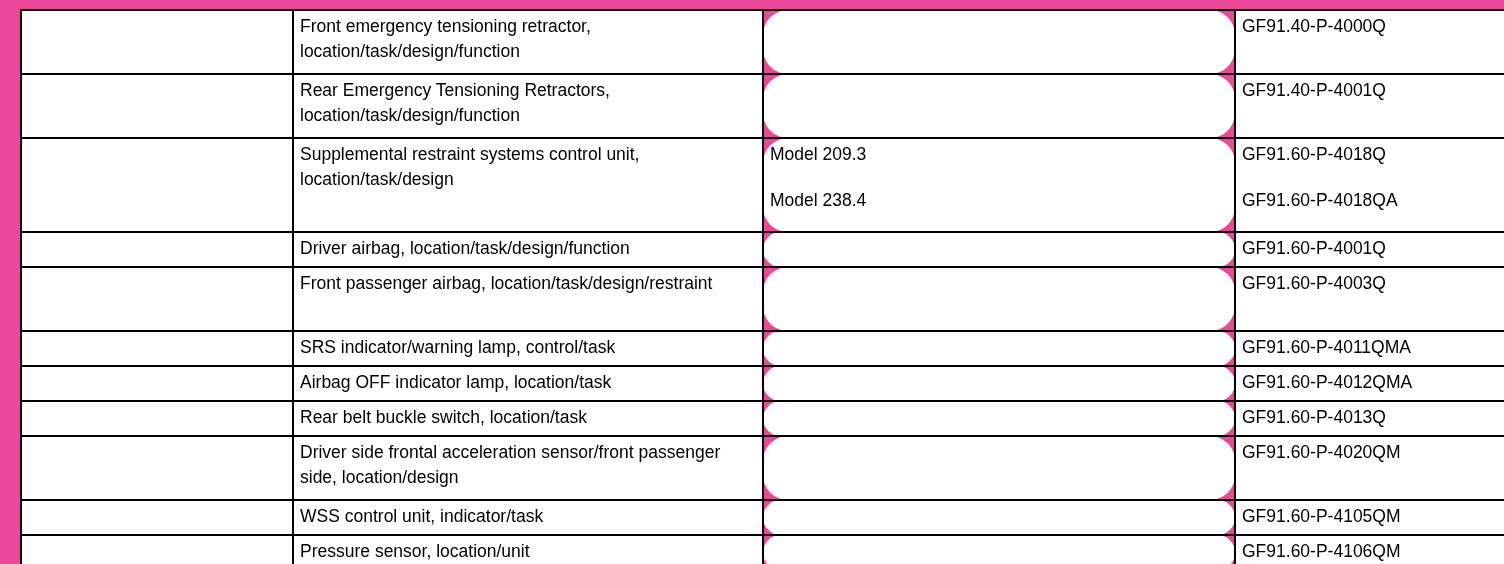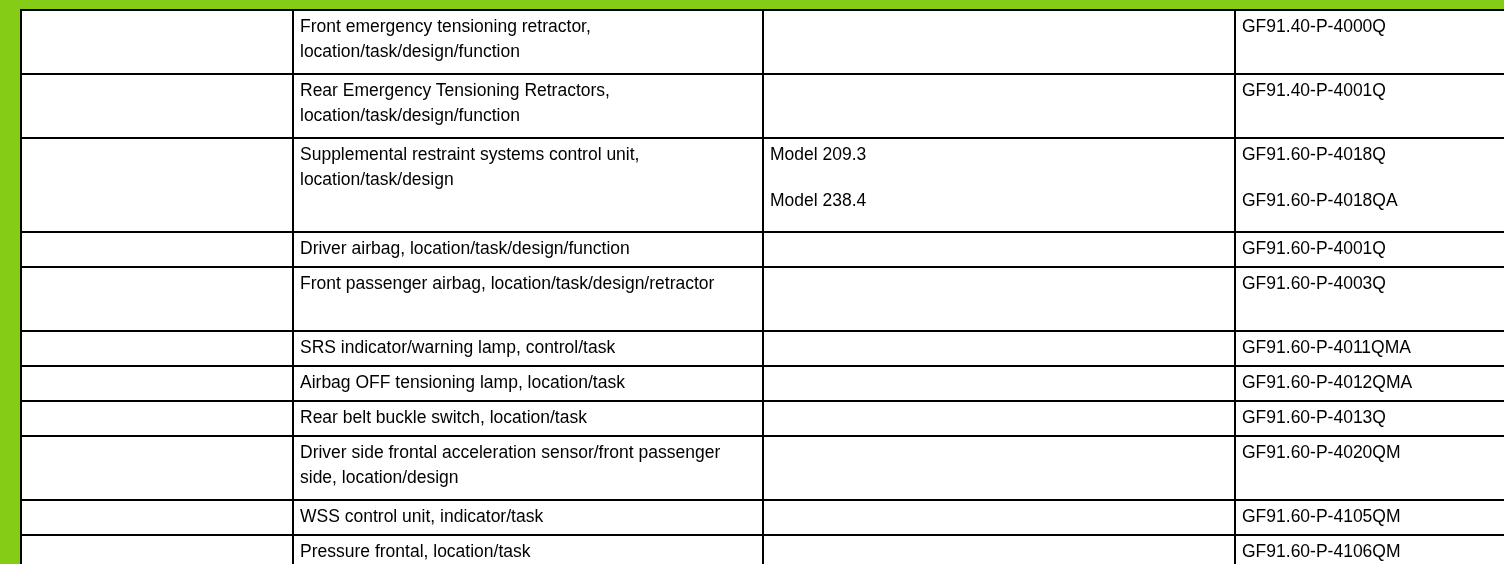--- a/index.html
+++ b/index.html
@@ -12,21 +12,21 @@
     height: 564px;
     font-family: "Liberation Sans", sans-serif;
     color: #000000;
     overflow: hidden;
   }
 
   .page {
     position: relative;
     width: 1504px;
     height: 564px;
-    background: #84cc16;
+    background: #ec4899;
   }
 
   table.spec-table {
     position: absolute;
     left: 20px;
     top: 9px;
     width: 1442px;
     border-collapse: collapse;
     table-layout: fixed;
   }
@@ -40,21 +40,21 @@
     font-family: "Liberation Sans", sans-serif;
     color: #000000;
     background: #ffffff;
     word-wrap: break-word;
     overflow: hidden;
   }
 
   
   td.col-ref     { width: 258px; }
   td.col-desc    { width: 456px; }
-  td.col-model   { width: 458px; }
+  td.col-model   { width: 458px; border-radius: 25px; }
   td.col-code    { width: 262px; }
 
   
   tr.h-two   td { height: 55px; }
   tr.h-tall  td { height: 85px; margin-left: 33px; }
   tr.h-one   td { height: 26px; }
 
   .stack-line {
     display: block;
   }
@@ -136,21 +136,21 @@
         <td class="col-code">
             <span class="cell-text">GF91.60-P-4001Q</span>
           </td>
       </tr>
 
       <tr class="h-two">
         <td class="col-ref">
             <span class="cell-text"></span>
           </td>
         <td class="col-desc">
-            <span class="cell-text">Front passenger airbag, location/task/design/retractor</span>
+            <span class="cell-text">Front passenger airbag, location/task/design/restraint</span>
           </td>
         <td class="col-model">
             <span class="cell-text"></span>
           </td>
         <td class="col-code">
             <span class="cell-text">GF91.60-P-4003Q</span>
           </td>
       </tr>
 
       <tr class="h-one">
@@ -166,21 +166,21 @@
         <td class="col-code">
             <span class="cell-text">GF91.60-P-4011QMA</span>
           </td>
       </tr>
 
       <tr class="h-one">
         <td class="col-ref">
             <span class="cell-text"></span>
           </td>
         <td class="col-desc">
-            <span class="cell-text">Airbag OFF tensioning lamp, location/task</span>
+            <span class="cell-text">Airbag OFF indicator lamp, location/task</span>
           </td>
         <td class="col-model">
             <span class="cell-text"></span>
           </td>
         <td class="col-code">
             <span class="cell-text">GF91.60-P-4012QMA</span>
           </td>
       </tr>
 
       <tr class="h-one">
@@ -226,21 +226,21 @@
         <td class="col-code">
             <span class="cell-text">GF91.60-P-4105QM</span>
           </td>
       </tr>
 
       <tr class="h-one">
         <td class="col-ref">
             <span class="cell-text"></span>
           </td>
         <td class="col-desc">
-            <span class="cell-text">Pressure frontal, location/task</span>
+            <span class="cell-text">Pressure sensor, location/unit</span>
           </td>
         <td class="col-model">
             <span class="cell-text"></span>
           </td>
         <td class="col-code">
             <span class="cell-text">GF91.60-P-4106QM</span>
           </td>
       </tr>
 
     </tbody>

